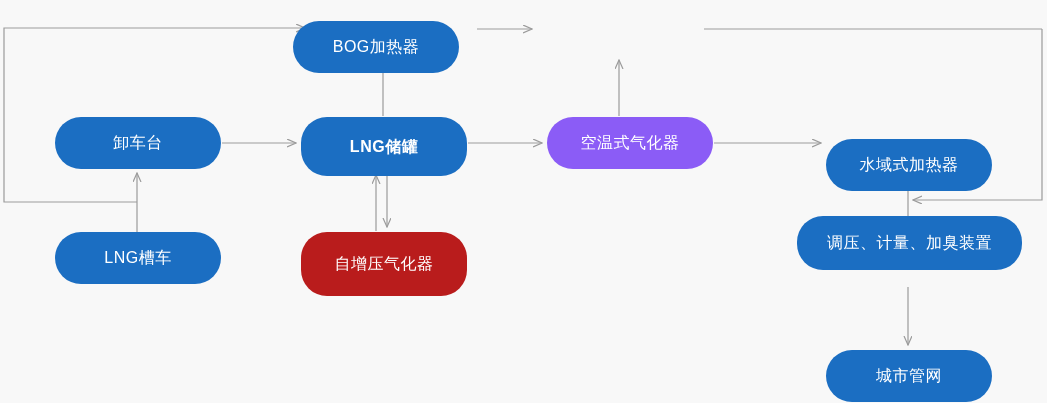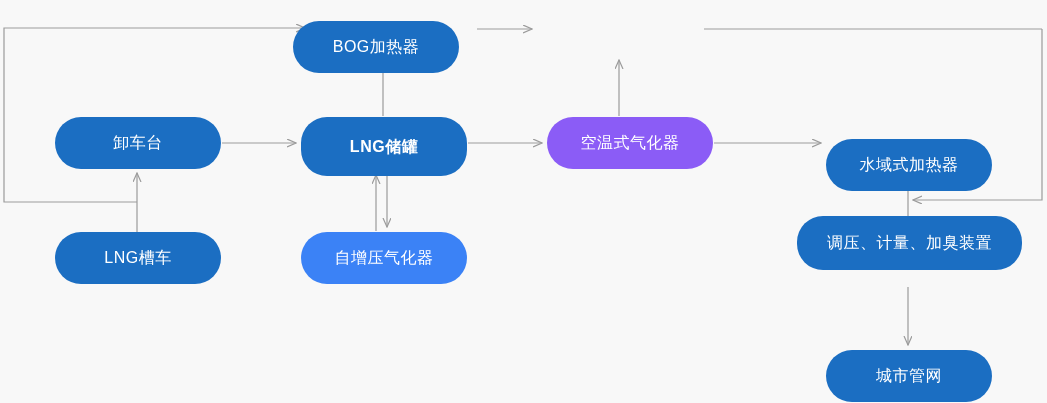--- a/index.html
+++ b/index.html
@@ -104,21 +104,21 @@
   </div>
 
   <div class="node" style="left: 826px; top: 117px; width: 166px; height: 52px; background: rgb(27, 110, 194); color: rgb(255, 255, 255); margin-top: 22px;">
     <span class="node-label">水域式加热器</span>
   </div>
 
   <div class="node" style="left: 55px; top: 232px; width: 166px; height: 52px; background: rgb(27, 110, 194); color: rgb(255, 255, 255); text-align: center;">
     <span class="node-label">LNG槽车</span>
   </div>
 
-  <div class="node" style="left: 301px; top: 232px; width: 166px; height: 52px; background: #3b82f6; color: rgb(255, 255, 255);">
+  <div class="node" style="left: 301px; top: 232px; width: 166px; height: 64px; background: #b91c1c; color: rgb(255, 255, 255);">
     <span class="node-label">自增压气化器</span>
   </div>
 
   <div class="node" style="left: 797px; top: 216px; width: 225px; height: 54px; background: rgb(27, 110, 194); color: rgb(255, 255, 255);">
     <span class="node-label">调压、计量、加臭装置</span>
   </div>
 
   <div class="node" style="left: 826px; top: 350px; width: 166px; height: 52px; background: rgb(27, 110, 194); color: rgb(255, 255, 255);">
     <span class="node-label">城市管网</span>
   </div>

